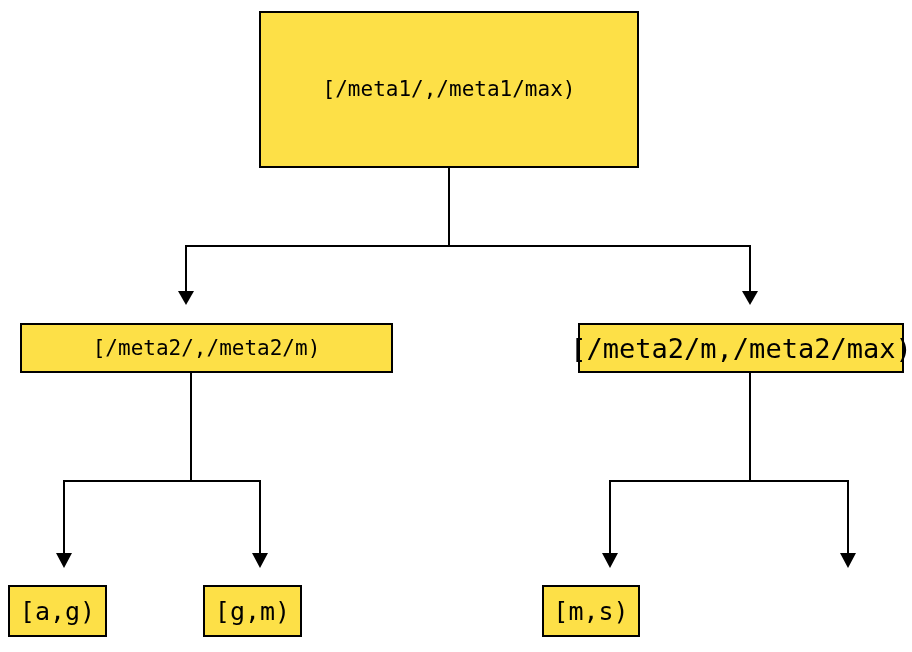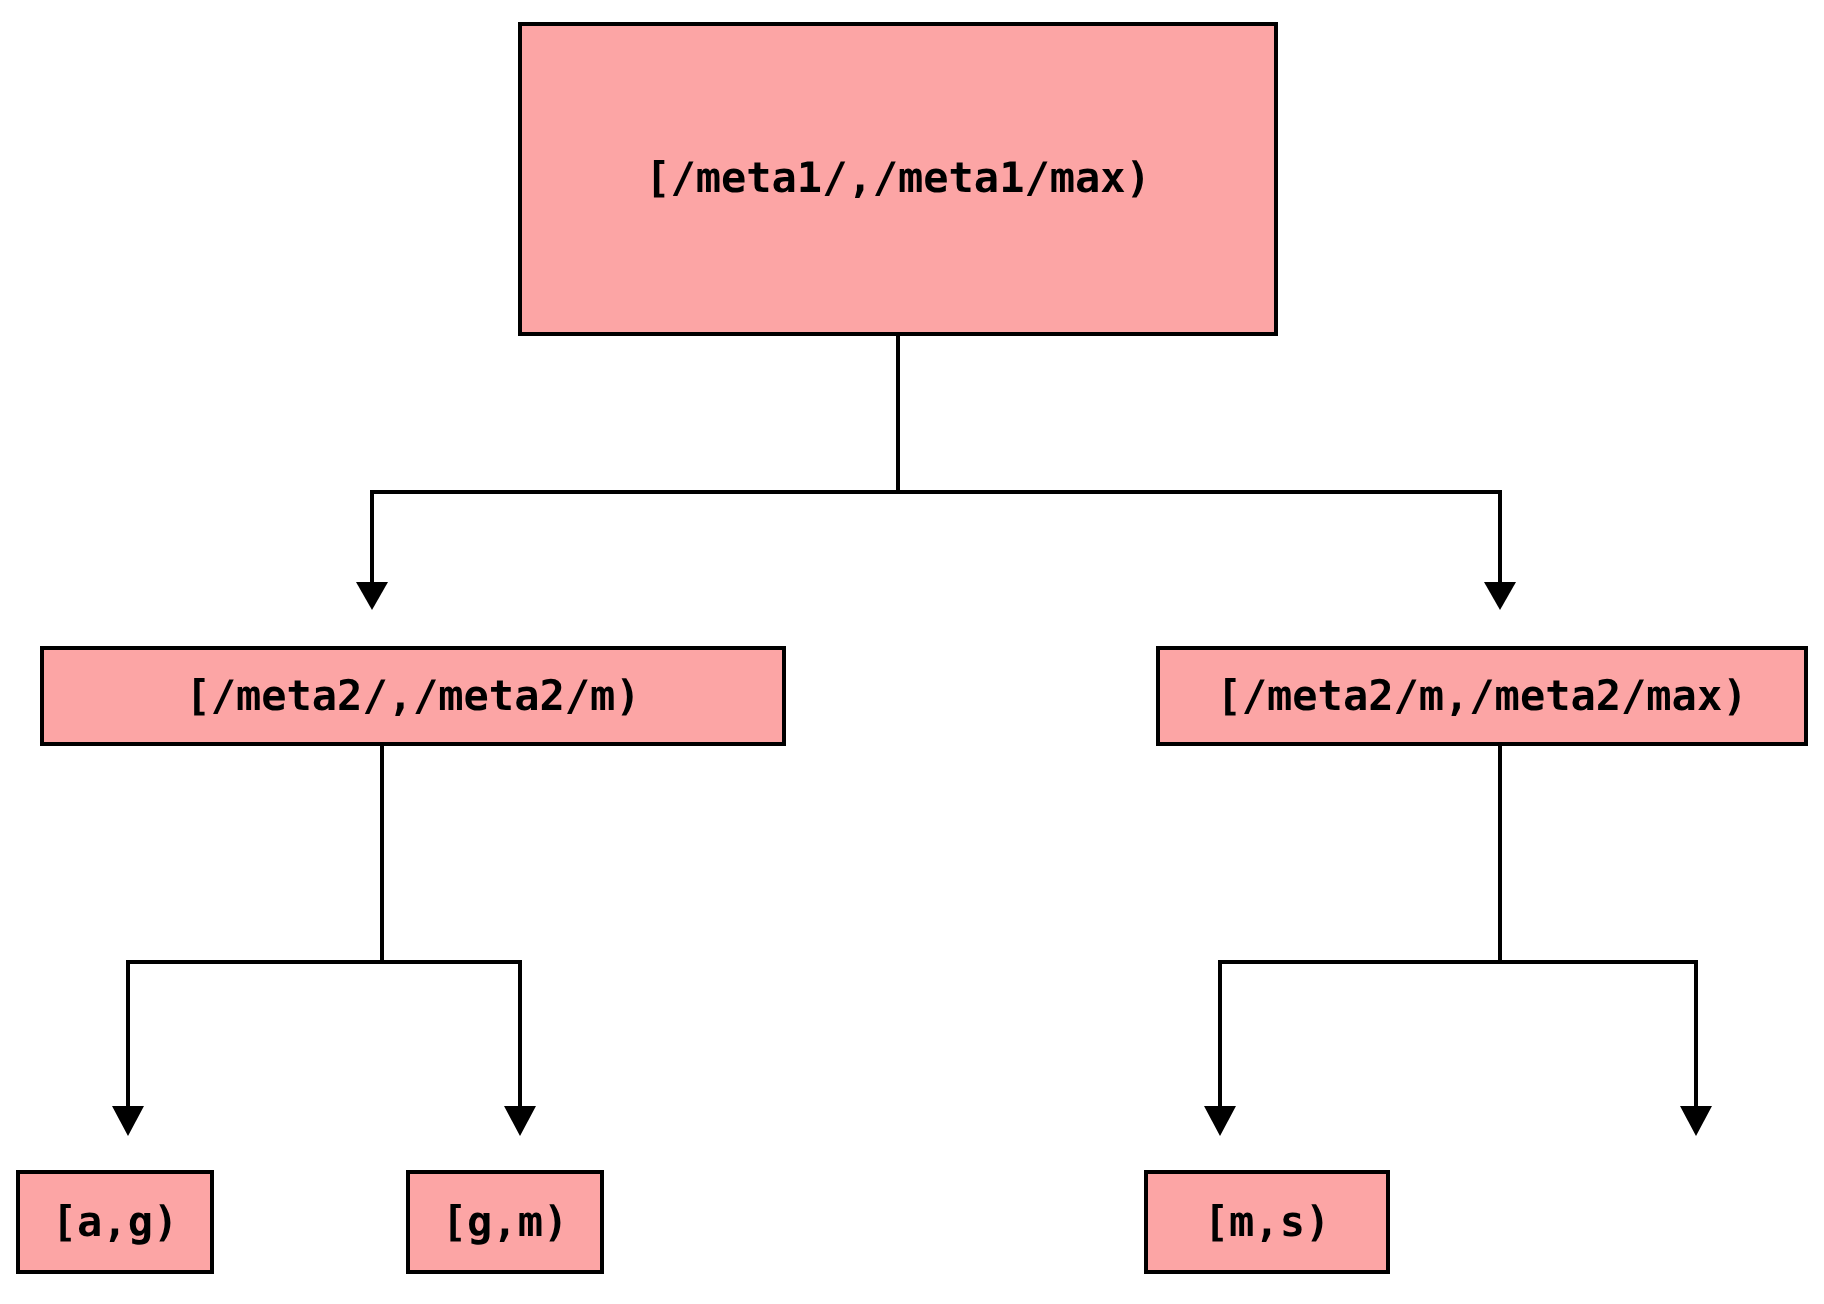--- a/index.html
+++ b/index.html
@@ -13,58 +13,57 @@
     width: 912px;
     height: 652px;
     background: #ffffff;
     overflow: hidden;
     font-family: "DejaVu Sans Mono", "Liberation Mono", monospace;
   }
   .node {
     position: absolute;
     box-sizing: border-box;
     border: 2px solid #000000;
-    background: #fca5a5;
+    background: #fde047;
     display: flex;
     align-items: center;
     justify-content: center;
     color: #000000;
     line-height: 1;
     white-space: pre;
-    font-weight: bold;
   }
   .node-root {
     left: 259px;
     top: 11px;
     width: 380px;
     height: 157px;
     font-size: 21px;
   }
   .node-mid-left {
     left: 20px;
     top: 323px;
     width: 373px;
     height: 50px;
     font-size: 21px;
   }
   .node-mid-right {
     left: 578px;
     top: 323px;
     width: 326px;
     height: 50px;
-    font-size: 21px;
+    font-size: 27px;
   }
   .node-leaf {
     top: 585px;
     height: 52px;
-    font-size: 21px;
+    font-size: 25px;
   }
   .leaf-0 { left: 8px;   width: 99px; }
   .leaf-1 { left: 203px; width: 99px; }
-  .leaf-2 { left: 572px; width: 123px; }
+  .leaf-2 { left: 542px; width: 98px; }
   .leaf-3 { left: 778px; width: 124px; }
 
   #edges {
     position: absolute;
     left: 0;
     top: 0;
     width: 912px;
     height: 652px;
     pointer-events: none;
   }

